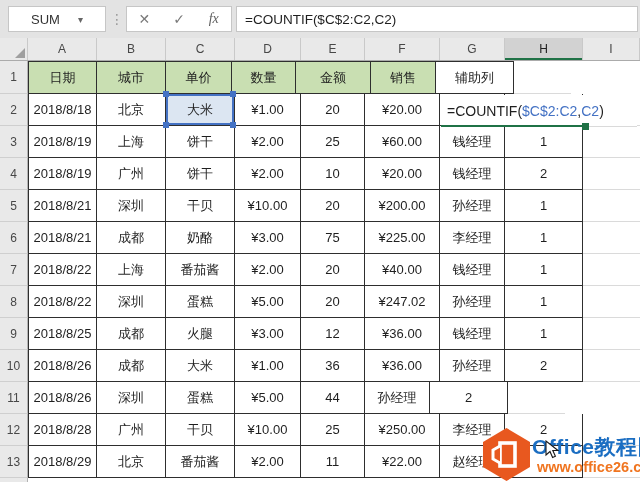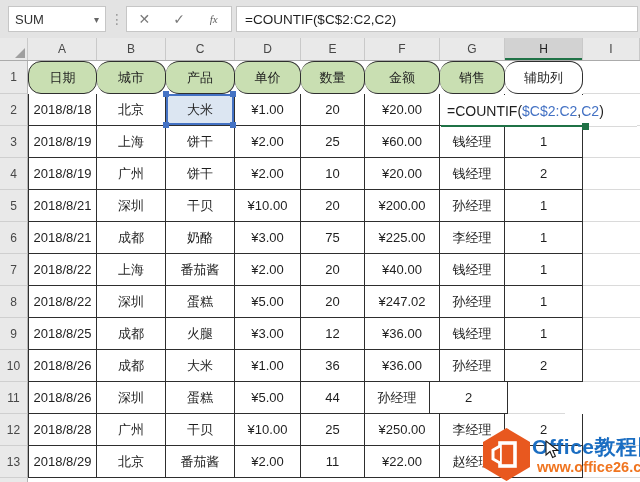--- a/index.html
+++ b/index.html
@@ -3,30 +3,30 @@
 <meta charset="utf-8">
 <style>
   * { box-sizing: border-box; margin: 0; padding: 0; }
   html,body { width:640px; height:482px; }
   body { font-family:"Liberation Sans","DejaVu Sans",sans-serif; background:#fff; }
   .app { position:relative; width:640px; height:482px; overflow:hidden; background:#fff; }
 
   
   .topbar { position:absolute; left:0; top:0; width:640px; height:38px; background:#e3e3e3; }
   .namebox { position:absolute; left:8px; top:6px; width:98px; height:26px; background:#fff;
-             border:1px solid #c6c6c6; display:flex; align-items:center; padding:0 6px;
+             border:1px solid #c6c6c6; display:flex; align-items:center; padding:0 22px;
              font-size:13px; color:#333; }
   .namebox .nb-label { flex:1; }
   .nb-arrow { font-size:10px; color:#666; }
   .sepdots { position:absolute; left:110px; top:9px; color:#9a9a9a; font-size:14px; line-height:20px; }
   .fxbox { position:absolute; left:126px; top:6px; width:106px; height:26px; background:#fff;
            border:1px solid #c6c6c6; display:flex; }
   .fxbtn { flex:1; display:flex; align-items:center; justify-content:center;
            font-size:14px; color:#7a7a7a; cursor:default; }
-  .fxbtn.fx { font-family:"Liberation Serif",serif; font-style:italic; font-size:11px; color:#5f5f5f; }
+  .fxbtn.fx { font-family:"Liberation Serif",serif; font-style:italic; font-size:14px; color:#5f5f5f; }
   .fbar { position:absolute; left:236px; top:6px; width:402px; height:26px; background:#fff;
           border:1px solid #c6c6c6; display:flex; align-items:center; padding:0 8px;
           font-size:13.5px; color:#1f1f1f; }
 
   
   .colrow { position:absolute; left:0; top:38px; width:640px; height:23px; display:flex;
             background:#e9e9e9; border-bottom:1px solid #ababab; }
   .corner { width:28px; height:100%; position:relative; border-right:1px solid #c9c9c9; }
   .corner .tri { position:absolute; right:2px; bottom:2px; width:0; height:0;
                  border-left:10px solid transparent; border-bottom:10px solid #9f9f9f; }
@@ -36,21 +36,21 @@
 
   
   .rows { position:absolute; left:0; top:61px; width:640px; }
   .row { display:flex; }
   .rh { width:28px; background:#e9e9e9; border-right:1px solid #b3b3b3; border-bottom:1px solid #cfcfcf;
         display:flex; align-items:center; justify-content:center; font-size:12px; color:#474747; }
   .c { background:#fff; border-right:1px solid #2e2e2e; border-bottom:1px solid #2e2e2e;
        display:flex; align-items:center; justify-content:center; font-size:13px; color:#1f1f1f;
        overflow:hidden; white-space:nowrap; }
   .c.first { border-left:1px solid #2e2e2e; }
-  .c.top { border-top:1px solid #2e2e2e;border-radius:13px; }
+  .c.top { border-top:1px solid #2e2e2e; }
   .c.green { background:#c9dfb2; }
   .ic { background:#fff; border-bottom:1px solid #dadada; display:flex; align-items:center;
         justify-content:center; font-size:13px; color:#1f1f1f; overflow:hidden; }
   .c.refsel { background:#dce6f2; box-shadow:inset 0 0 0 2px #4472c4; }
 
   
   .editcell { position:absolute; left:441px; top:95px; width:196px; height:31px; background:#fff;
               display:flex; align-items:center; padding-left:6px; font-size:14px; z-index:5;
               white-space:nowrap; }
   .editline { position:absolute; left:441px; top:125px; width:144px; height:2px; background:#1f7246; z-index:6; }
@@ -100,21 +100,20 @@
       <div class="ch" style="width: 65px;">G</div>
       <div class="ch active" style="width: 78px;">H</div>
       <div class="ch" style="width: 57px;">I</div>
     </div>
 
   <div class="rows">
       <div class="row" style="height: 33px;">
         <div class="rh">1</div>
         <div class="c top first green" style="width: 69px;">日期</div>
         <div class="c top green" style="width: 69px;">城市</div>
-        <div class="c top green" style="width: 69px;">产品</div>
         <div class="c top green" style="width: 66px;">单价</div>
         <div class="c top green" style="width: 64px;">数量</div>
         <div class="c top green" style="width: 75px;">金额</div>
         <div class="c top green" style="width: 65px;">销售</div>
         <div class="c top" style="width: 78px;">辅助列</div>
         <div class="ic" style="width: 57px;"></div>
       </div>
       <div class="row" style="height: 32px;">
         <div class="rh">2</div>
         <div class="c first" style="width: 69px;">2018/8/18</div>

